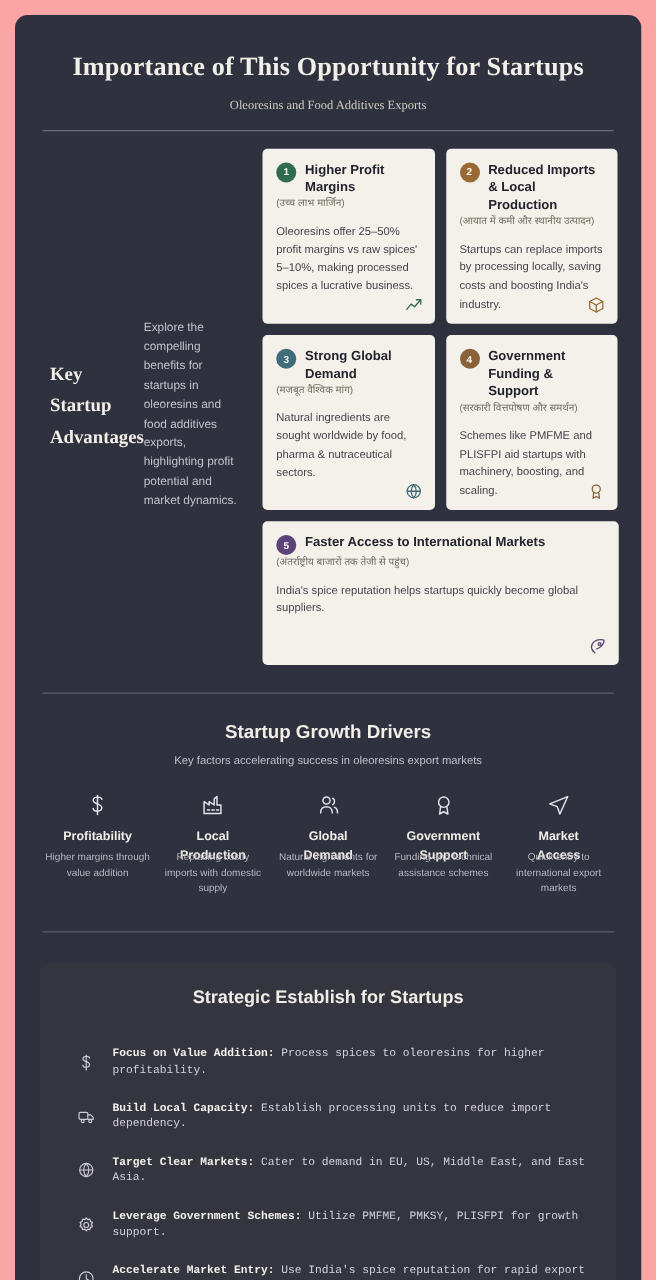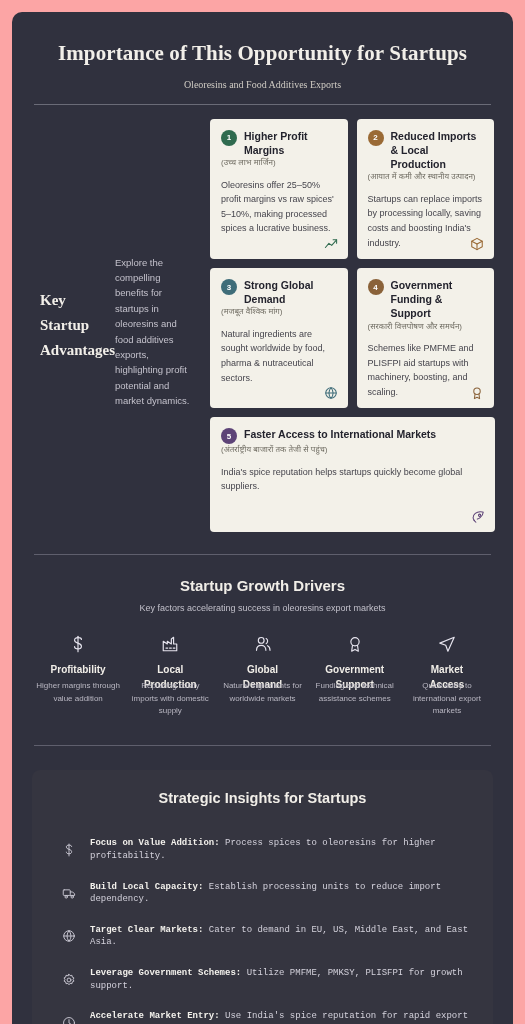--- a/index.html
+++ b/index.html
@@ -365,21 +365,21 @@
             </div>
             <div class="dt">Market Access</div>
             <div class="dd">Quick entry to international export markets</div>
           </div>
         </div>
   </div>
 
   <div class="rule3"></div>
 
   <div class="insights">
-    <h3>Strategic Insights for Startups</h3>
+    <h3>Strategic Establish for Startups</h3>
     <div class="ins-list" id="insights-host">
           <div class="ins-item">
             <span class="iico">
               <svg viewBox="0 0 20 20" aria-hidden="true">
                 <path fill="none" stroke="#cfcdd8" stroke-width="1.3" stroke-linecap="round" stroke-linejoin="round" d="M10 1.5 L10 18.5"></path>
                 <path fill="none" stroke="#cfcdd8" stroke-width="1.3" stroke-linecap="round" stroke-linejoin="round" d="M13.8 5 C13.8 3.5 12.2 3 10 3 C7.8 3 6.2 3.8 6.2 5.8 C6.2 9.8 13.8 8.2 13.8 12.4 C13.8 14.6 12.2 15.4 10 15.4 C7.6 15.4 6.2 14.6 6.2 13"></path>
               </svg>
             </span>
             <span class="ins-text"><b>Focus on Value Addition:</b> Process spices to oleoresins for higher profitability.</span>
           </div>

